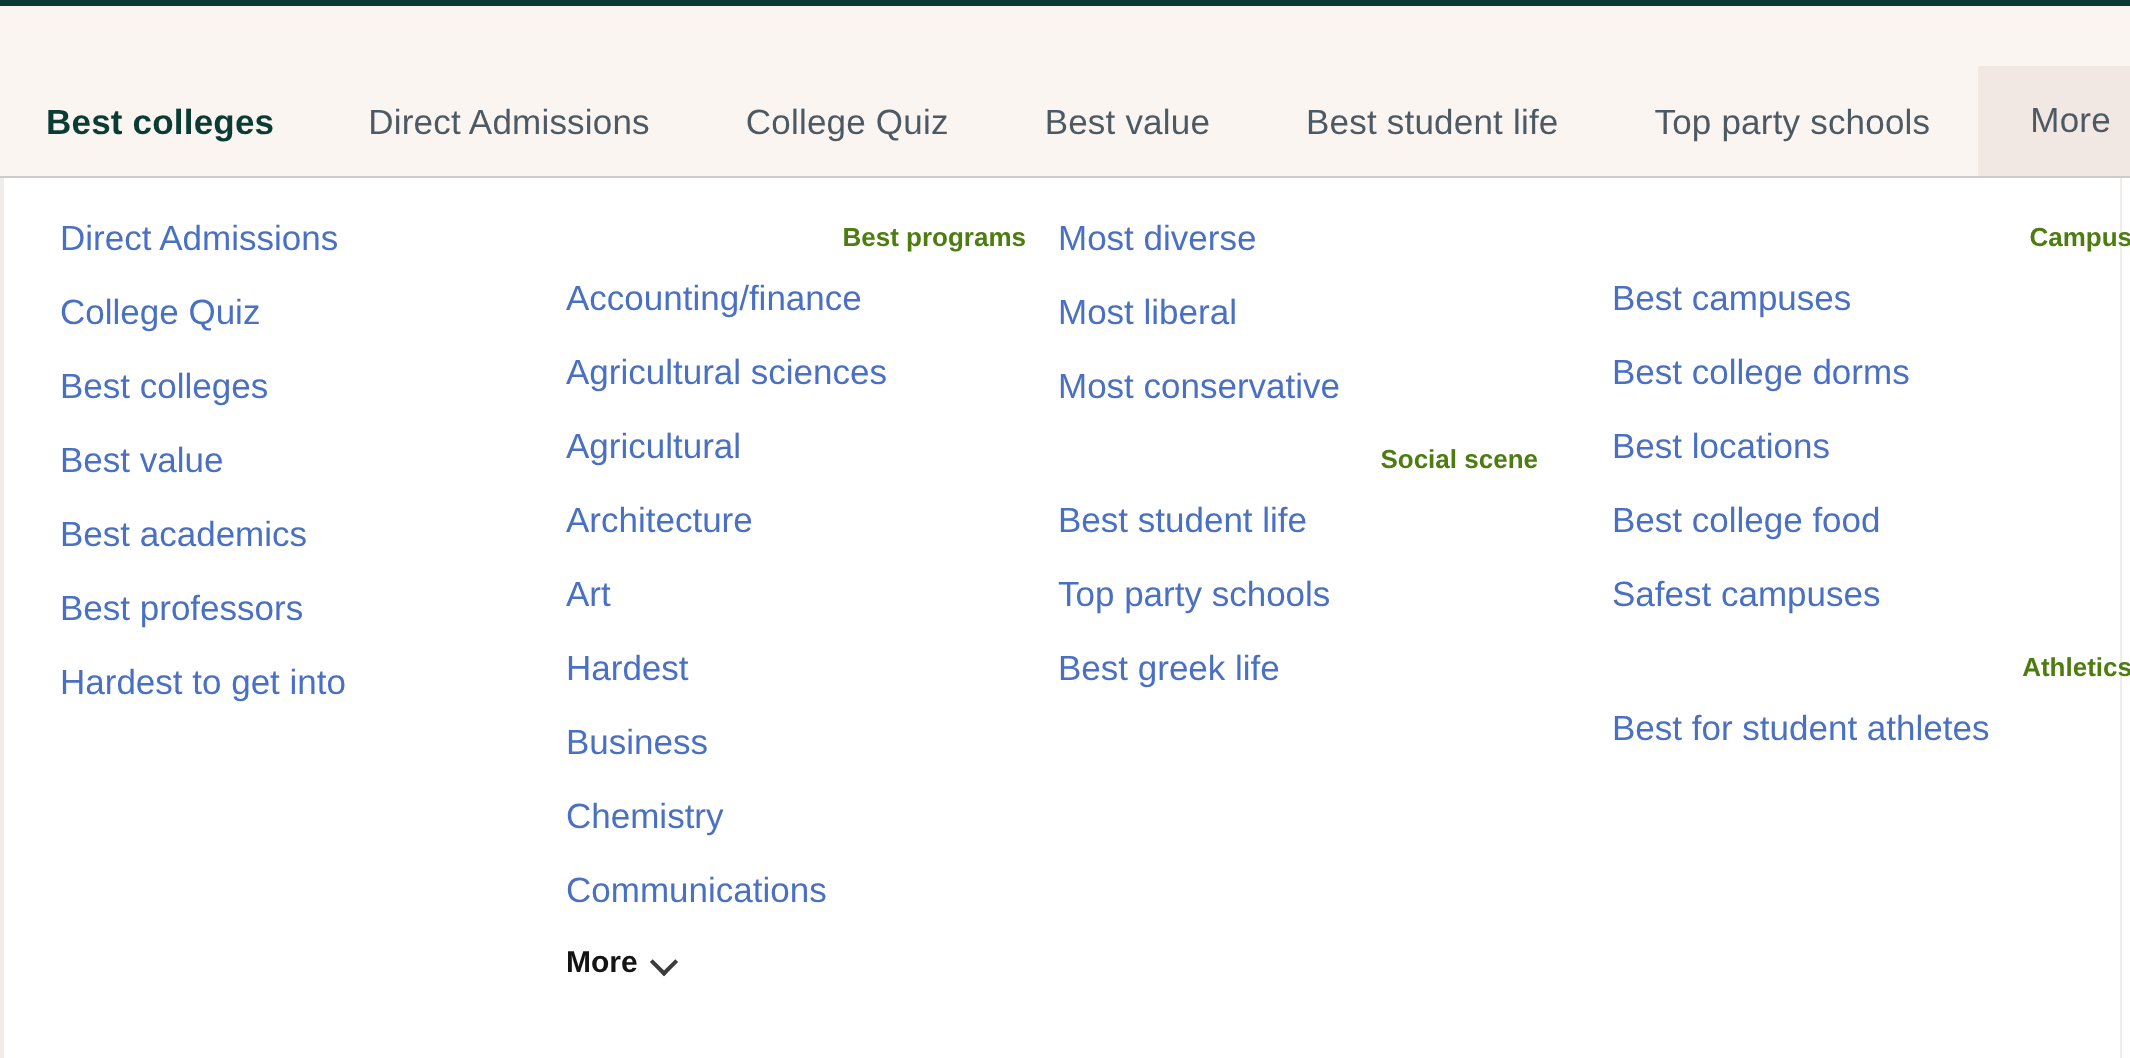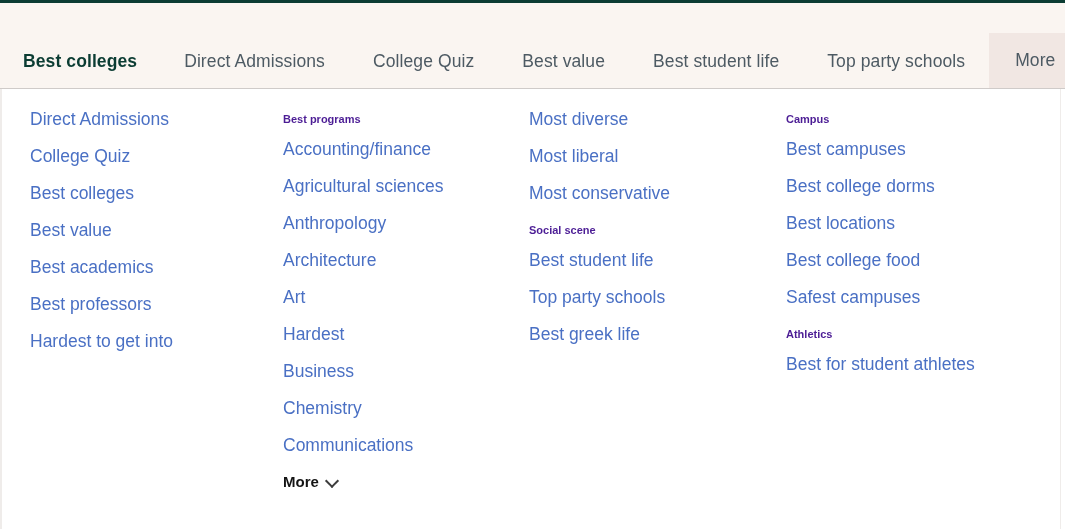--- a/index.html
+++ b/index.html
@@ -131,30 +131,31 @@
     height: 100%;
   }
 
   .col {
     position: absolute;
     top: 0;
   }
   .col-1 { left: 28px; width: 240px; }
   .col-2 { left: 281px; width: 230px; }
   .col-3 { left: 527px; width: 240px; }
-  .col-4 { left: 784px; width: 260px; }
+  .col-4 { left: 804px; width: 260px; }
 
   .group + .group { margin-top: 12px; }
 
   .grp-head {
-    font-size: 11px;
+    font-size: 13px;
     font-weight: bold;
-    color: #4c1d95;
+    color: #4d7c0f;
     margin: 0 0 8px 0;
     line-height: 22px;
+    text-align: right;
   }
 
   .lnk {
     display: block;
     font-size: 17.5px;
     line-height: 22px;
     color: #4a70c4;
     text-decoration: none;
     margin: 0 0 15px 0;
     cursor: pointer;
@@ -227,21 +228,21 @@
           <a class="lnk">Best professors</a>
           <a class="lnk">Hardest to get into</a>
         </div>
       </div>
 
       <div class="col col-2">
         <div class="group">
           <div class="grp-head">Best programs</div>
           <a class="lnk">Accounting/finance</a>
           <a class="lnk">Agricultural sciences</a>
-          <a class="lnk">Anthropology</a>
+          <a class="lnk">Agricultural</a>
           <a class="lnk">Architecture</a>
           <a class="lnk">Art</a>
           <a class="lnk">Hardest</a>
           <a class="lnk">Business</a>
           <a class="lnk">Chemistry</a>
           <a class="lnk">Communications</a>
           <div class="more-link">
             <span>More</span>
             <span class="chev down"></span>
           </div>

